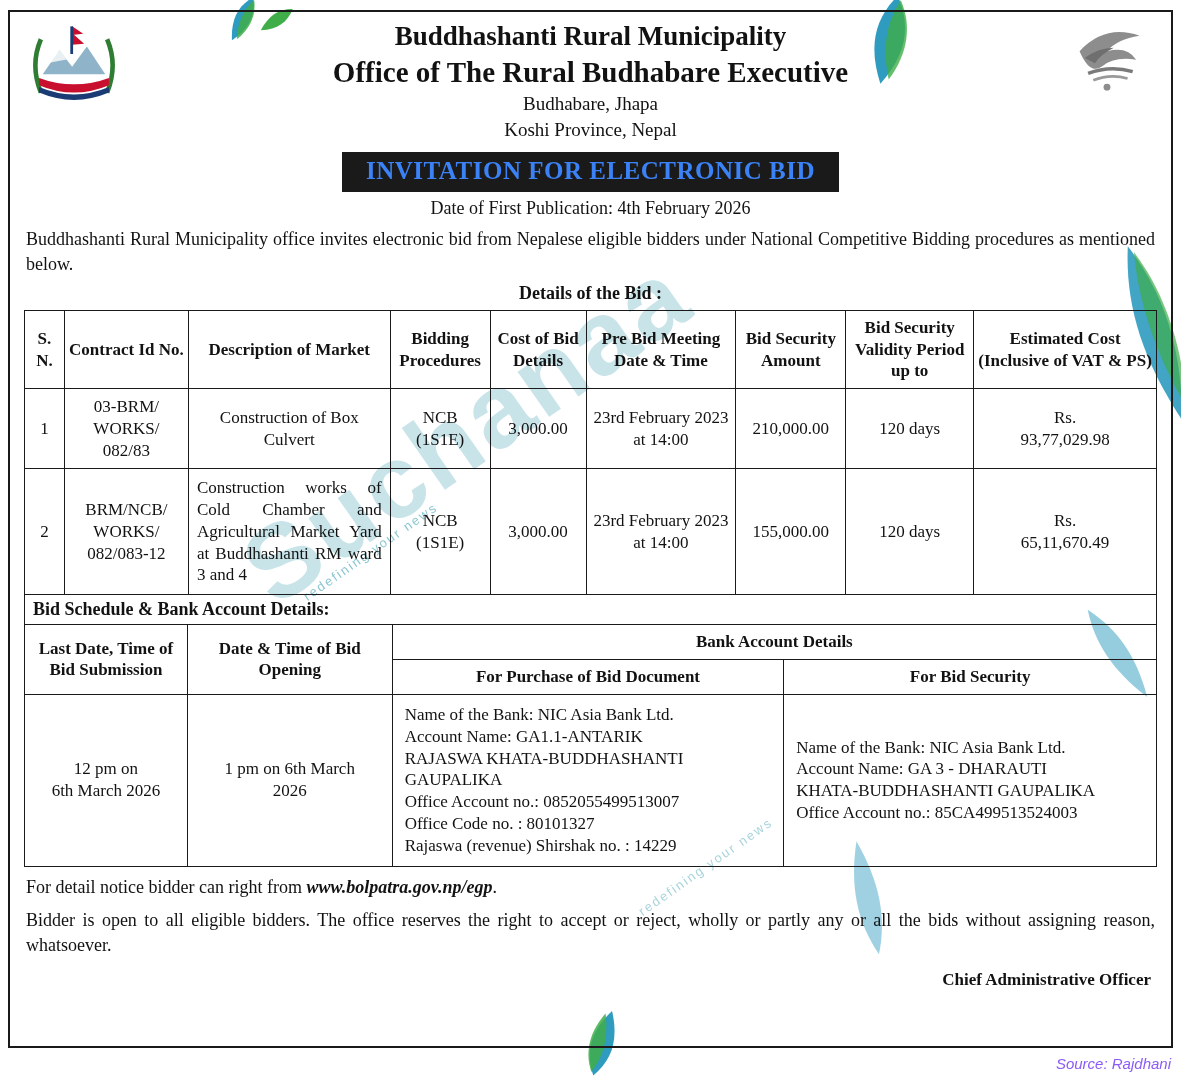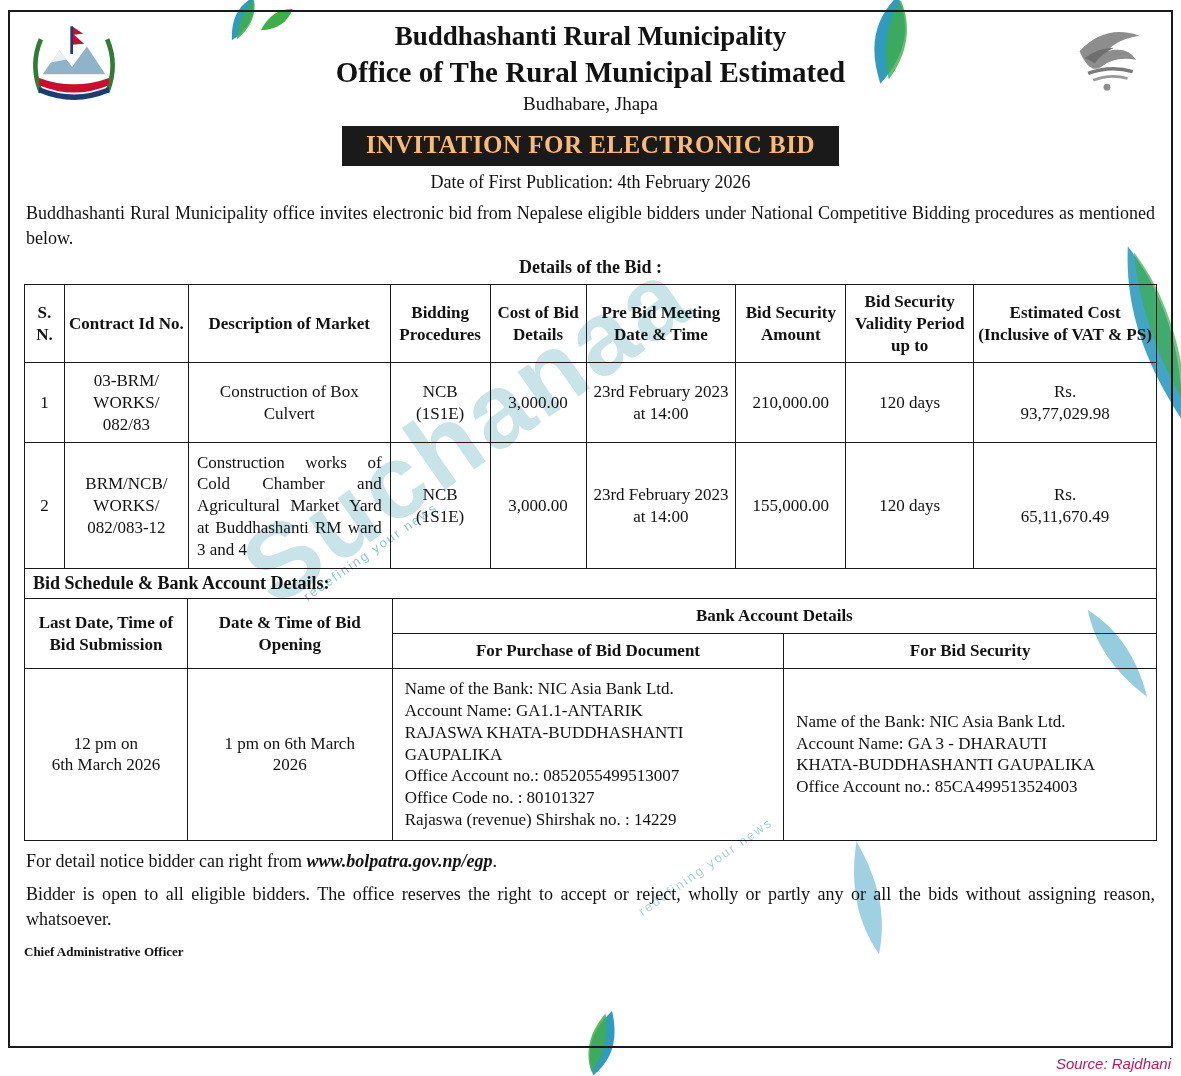--- a/index.html
+++ b/index.html
@@ -31,21 +31,21 @@
     border:2px solid #1a1a1a;box-sizing:border-box;
     padding:6px 14px 10px 14px;z-index:1;background:transparent;
   }
   .header-row{display:flex;align-items:flex-start;}
   .logo{flex:0 0 auto;width:100px;display:flex;justify-content:center;padding-top:4px;}
   .header-center{flex:1;text-align:center;line-height:1.25;}
   .title1{font-size:27px;font-weight:bold;margin-top:2px;}
   .title2{font-size:29px;font-weight:bold;}
   .addr{font-size:19px;margin-top:2px;}
   .banner{
-    background:#1a1a1a;color:#fdba74;width:fit-content;
+    background:#1a1a1a;color:#3b82f6;width:fit-content;
     margin:10px auto 6px auto;padding:5px 24px 7px 24px;
     font-size:25px;font-weight:bold;letter-spacing:.5px;
   }
   .pubdate{text-align:center;font-size:18px;margin-top:2px;}
   .intro{font-size:18px;text-align:justify;margin:8px 2px 6px 2px;line-height:1.4;}
   .table-title{text-align:center;font-weight:bold;font-size:18px;margin:4px 0 6px 0;}
   table{border-collapse:collapse;width:100%;background:transparent;}
   th,td{
     border:1px solid #1a1a1a;font-size:17px;padding:3px 5px;
     text-align:center;vertical-align:middle;line-height:1.28;
@@ -60,25 +60,25 @@
     font-weight:bold;font-size:18px;padding:4px 8px;text-align:left;
   }
   .sched-table{margin-top:-1px;}
   .sched-table td.details{
     text-align:left;padding:8px 12px;white-space:pre-line;font-size:17px;
   }
   .sched-table tr.datarow{height:172px;}
   .foot{font-size:18px;margin:8px 2px 0 2px;text-align:justify;line-height:1.4;}
   .foot .url{font-style:italic;font-weight:bold;}
   .signatory{
-    font-weight:bold;font-size:13px;margin-top:12px;padding-right:6px;
+    text-align:right;font-weight:bold;font-size:17px;margin-top:12px;padding-right:6px;
   }
   .source{
     position:absolute;right:10px;bottom:4px;z-index:2;
-    font-style:italic;font-size:15px;color:#be185d;
+    font-style:italic;font-size:15px;color:#8b5cf6;
     font-family:"Liberation Sans", sans-serif;
   }
 </style>
 </head>
 <body>
 
 <div class="decor-layer">
   <div class="wm-brand">Suchanaa</div>
   <div class="wm-tag t1">redefining your news</div>
   <div class="wm-tag t2">redefining your news</div>
@@ -120,22 +120,23 @@
         <path d="M48 4 l12 8 -10 1 11 10 -13 1 z" fill="#c8102e"></path>
         <rect x="46" y="4" width="3" height="30" fill="#1a3b73"></rect>
         <path d="M16 56 L34 30 L48 48 L64 26 L84 56 Z" fill="#8fb3c8"></path>
         <path d="M20 44 L34 30 L42 40 Z" fill="#ffffff" opacity="0.8"></path>
         <path d="M12 60 Q50 74 88 60 L88 68 Q50 84 12 68 Z" fill="#c8102e"></path>
         <path d="M12 70 Q50 86 88 70 L88 76 Q50 92 12 76 Z" fill="#1a3b73"></path>
       </svg>
     </div>
     <div class="header-center">
       <div class="title1">Buddhashanti Rural Municipality</div>
-      <div class="title2">Office of The Rural Municipal Estimated</div>
+      <div class="title2">Office of The Rural Budhabare Executive</div>
       <div class="addr">Budhabare, Jhapa</div>
+      <div class="addr">Koshi Province, Nepal</div>
     </div>
     <div class="logo">
       <svg width="86" height="72" viewBox="0 0 100 84">
         <path d="M18 34 Q48 2 88 16 Q62 20 50 34 Q74 28 84 44 Q58 40 44 52 Q30 62 18 34 Z" fill="#8d8d8d"></path>
         <path d="M24 42 Q40 30 58 30 Q42 38 36 48 Z" fill="#6f6f6f"></path>
         <path d="M28 60 Q54 50 80 58" stroke="#7a7a7a" stroke-width="4" fill="none"></path>
         <path d="M34 68 Q54 60 74 66" stroke="#9a9a9a" stroke-width="3" fill="none"></path>
         <circle cx="50" cy="76" r="4" fill="#8d8d8d"></circle>
       </svg>
     </div>

